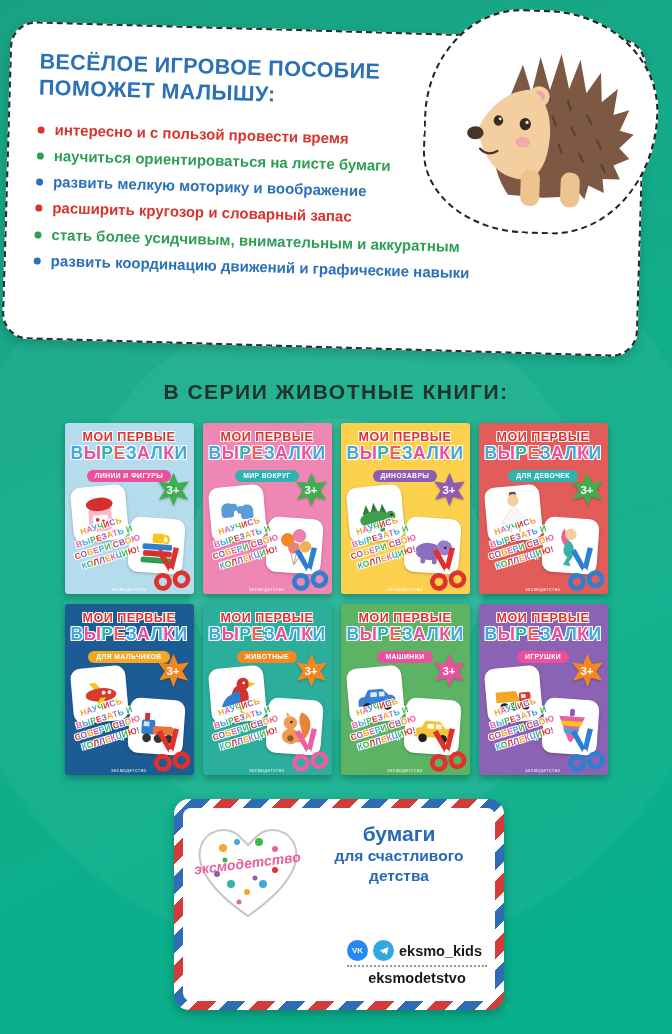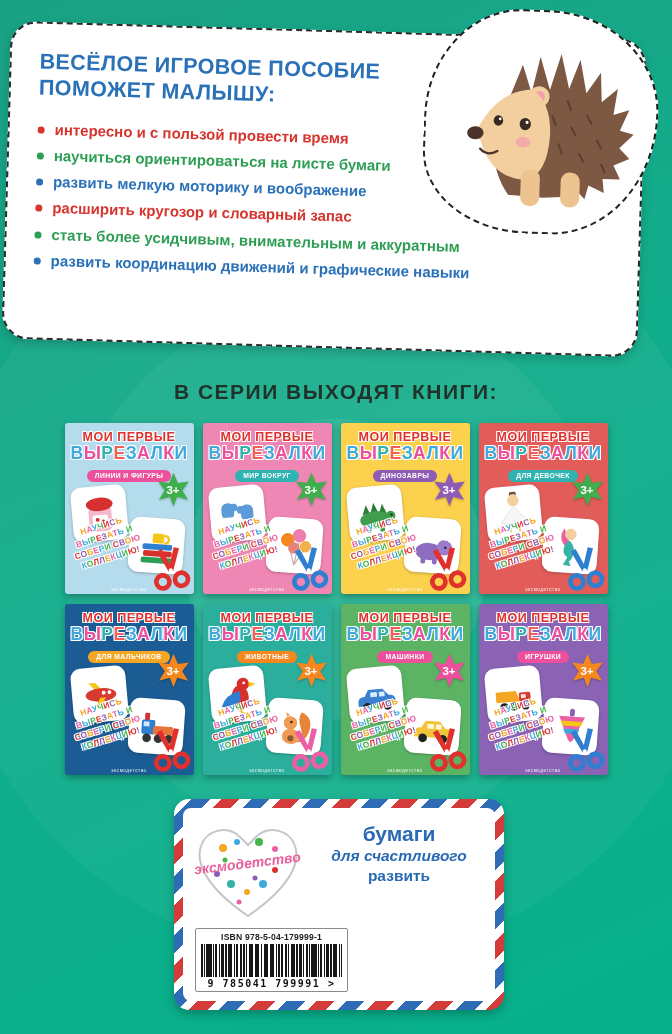--- a/index.html
+++ b/index.html
@@ -66,21 +66,21 @@
   .envelope{
     position:absolute;left:174px;top:799px;width:330px;height:211px;border-radius:15px;padding:9px;
     background:repeating-linear-gradient(-45deg,#d43c3c 0 13px,#ffffff 13px 21px,#2e6cb5 21px 34px,#ffffff 34px 42px);
     box-shadow:0 4px 10px rgba(0,0,0,.25);
   }
   .env-inner{position:relative;width:100%;height:100%;background:#fff;border-radius:8px;}
   .env-heart{position:absolute;left:4px;top:8px;width:122px;height:112px;}
   .env-slogan{position:absolute;left:126px;top:14px;right:6px;text-align:center;color:#2a6ab5;font-weight:800;}
   .env-slogan .l1{font-size:21px;line-height:1.15;}
   .env-slogan .l2{font-size:21px;line-height:1.15;}
-  .env-slogan .l3{font-size:15.5px;line-height:1.25;font-style:italic;}
+  .env-slogan .l3{font-size:15.5px;line-height:1.25;}
   .env-slogan .l4{font-size:15.5px;line-height:1.25;}
   .isbn-block{position:absolute;left:12px;bottom:9px;width:153px;background:#fff;border:1px solid #8b8b8b;border-radius:2px;padding:3px 5px 2px;}
   .isbn-text{font-size:8.6px;font-weight:600;color:#1c1c1c;text-align:center;letter-spacing:.2px;}
   .barcode{height:33px;margin-top:2px;
     background:
       repeating-linear-gradient(90deg,#161616 0 1px,transparent 1px 3px),
       repeating-linear-gradient(90deg,#161616 0 2px,transparent 2px 7px),
       repeating-linear-gradient(90deg,#161616 0 1px,transparent 1px 5px),
       #fff;}
   .barcode-digits{font-size:10px;font-weight:700;color:#111;text-align:center;letter-spacing:1.5px;margin-top:1px;font-family:"DejaVu Sans Mono",monospace;}
@@ -278,21 +278,21 @@
       <circle cx="68" cy="103" r="1.6" fill="#fff"></circle>
       <circle cx="99" cy="106" r="1.8" fill="#fff"></circle>
       <ellipse cx="40" cy="120" rx="9.5" ry="7.5" fill="#4a332a"></ellipse>
       <path d="M46 138 Q54 147 66 140" stroke="#4a332a" stroke-width="2.6" fill="none" stroke-linecap="round"></path>
       <ellipse cx="95" cy="129" rx="8.5" ry="6" fill="#f2a3ad" opacity=".85"></ellipse>
       <rect x="94" y="160" width="22" height="42" rx="10" fill="#edc48f"></rect>
       <rect x="140" y="162" width="22" height="40" rx="10" fill="#edc48f"></rect>
     </svg>
   </div>
 
-  <div class="series-heading">В СЕРИИ ВЫХОДЯТ КНИГИ:</div>
+  <div class="series-heading">В СЕРИИ ЖИВОТНЫЕ КНИГИ:</div>
 
   <div class="books-wrap">
     <div class="book-row" id="book-row-1">
         <div class="book" style="background: rgb(181, 220, 236);">
       <div class="b-title-top">МОИ ПЕРВЫЕ</div>
       <div class="b-title-main"><span style="color: rgb(63, 169, 220);">В</span><span style="color: rgb(236, 79, 155);">Ы</span><span style="color: rgb(47, 179, 174);">Р</span><span style="color: rgb(240, 96, 90);">Е</span><span style="color: rgb(63, 169, 220);">З</span><span style="color: rgb(236, 79, 155);">А</span><span style="color: rgb(63, 169, 220);">Л</span><span style="color: rgb(236, 79, 155);">К</span><span style="color: rgb(63, 169, 220);">И</span></div>
       <div class="b-pill-wrap"><span class="b-pill" style="background: rgb(236, 79, 155);">ЛИНИИ И ФИГУРЫ</span></div>
       <div class="b-star">
         <svg viewBox="0 0 48 48" style="color: rgb(63, 174, 76);">
               <use href="#m-star"></use>
@@ -534,23 +534,31 @@
           <circle cx="88" cy="54" r="3" fill="#e0312d"></circle>
             <circle cx="52" cy="86" r="2.5" fill="#ec5fa4"></circle>
             <circle cx="68" cy="62" r="2.5" fill="#8e5bb5"></circle>
             <circle cx="38" cy="44" r="2.5" fill="#43b649"></circle>
           <text id="heart-text" x="61" y="52" text-anchor="middle" font-size="14" font-weight="bold" font-style="italic" fill="#e8609c" transform="rotate(-7 61 52)">эксмодетство</text>
         </svg>
       </div>
       <div class="env-slogan">
         <div class="l2">бумаги</div>
         <div class="l3">для счастливого</div>
-        <div class="l4">развить</div>
-      </div>
-      <div class="isbn-block">
-        <div class="isbn-text">ISBN 978-5-04-179999-1</div>
-        <div class="barcode"></div>
-        <div class="barcode-digits">9 785041 799991 &gt;</div>
+        <div class="l4">детства</div>
+      </div>
+      <div class="social">
+        <div class="social-row1">
+          <span class="badge vk">VK</span>
+          <span class="badge tg">
+            <svg viewBox="0 0 24 24">
+                <path d="M3 11.5 L21 4 L17.5 20 L12.5 14.5 L9.5 18 L9 13.5 Z" fill="#fff"></path>
+              </svg>
+          </span>
+          <span class="handle">eksmo_kids</span>
+        </div>
+        <div class="social-divider"></div>
+        <div class="handle2">eksmodetstvo</div>
       </div>
     </div>
   </div>
 
 </div>
 
 </body></html>

